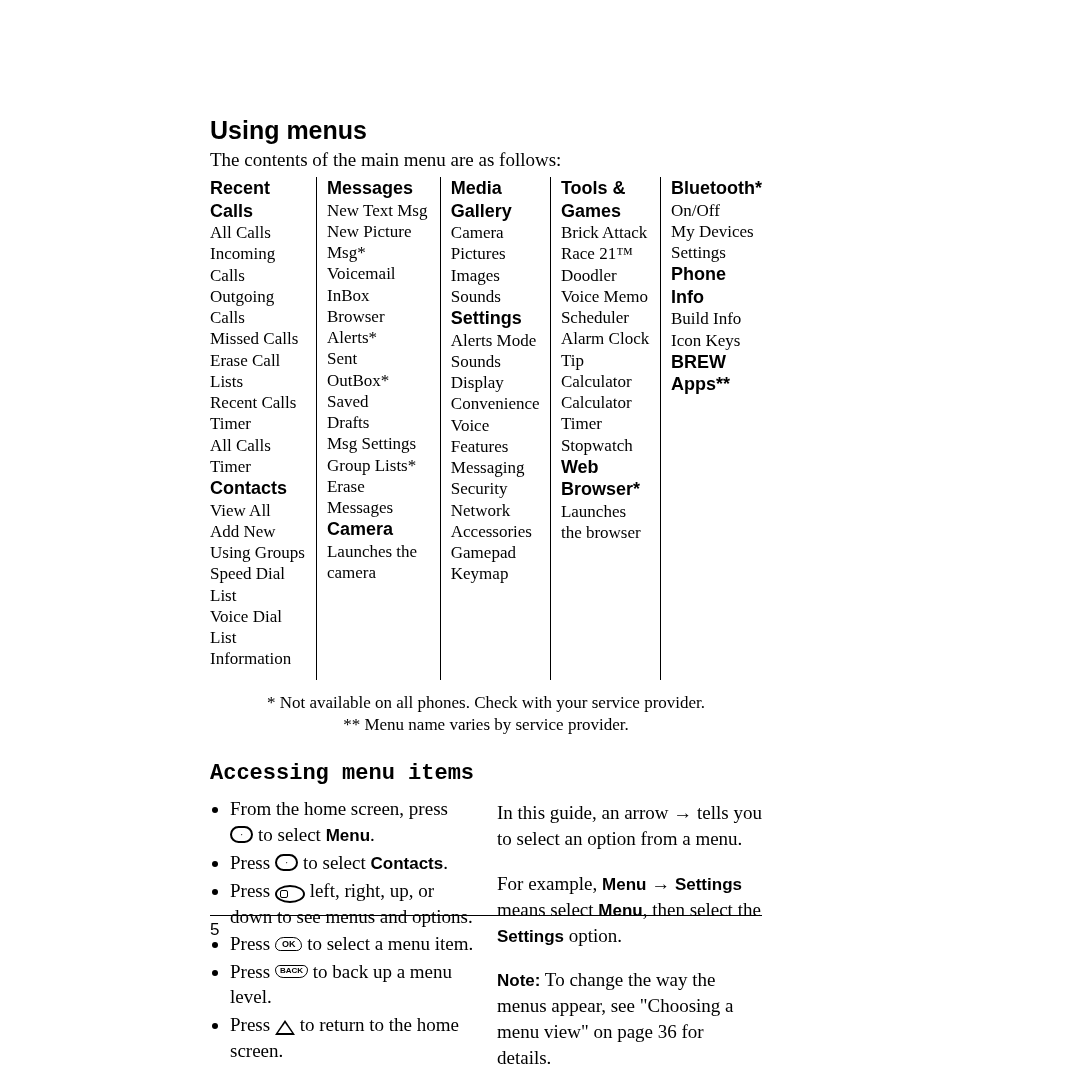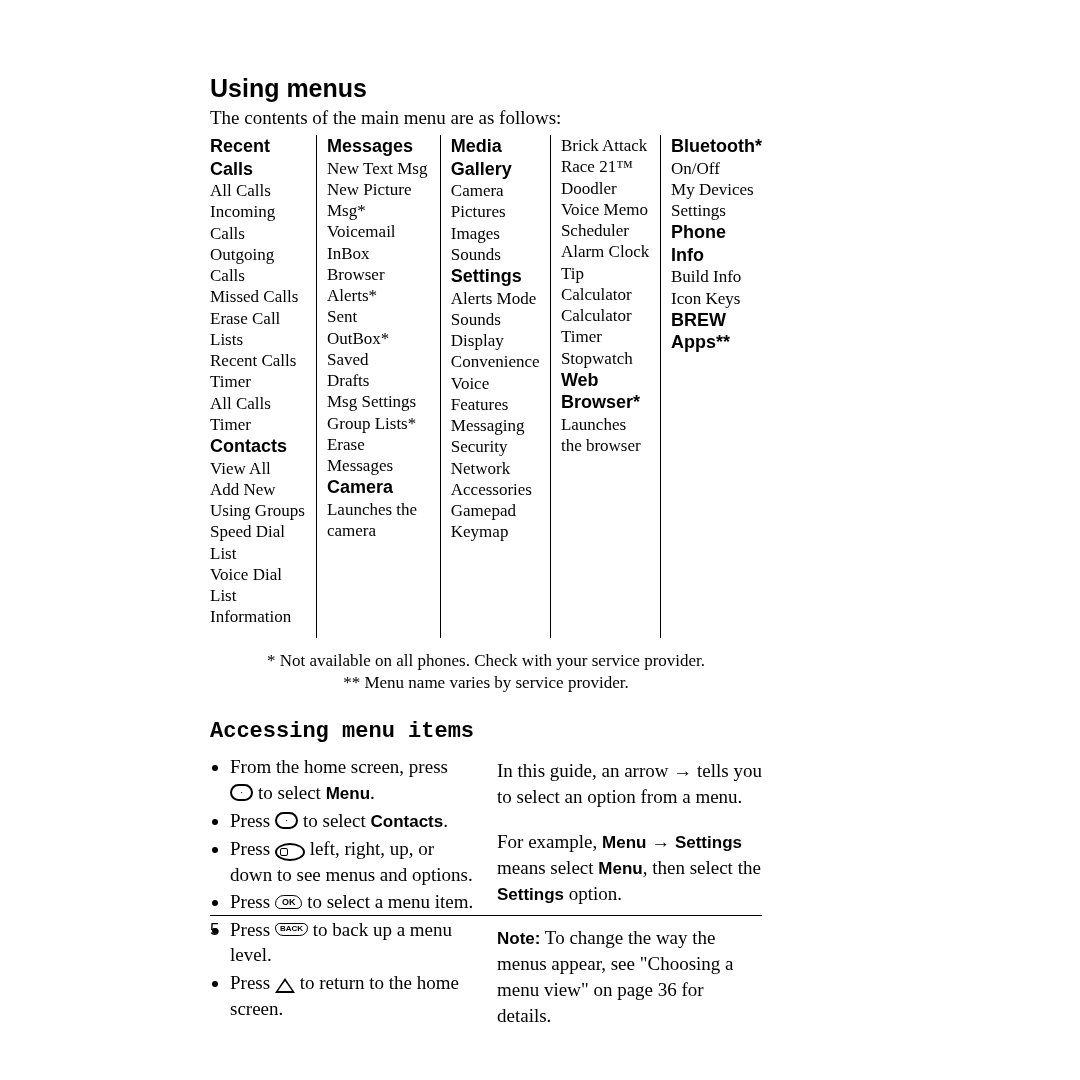--- a/index.html
+++ b/index.html
@@ -1,16 +1,16 @@
 <!DOCTYPE html>
 <html><head>
 <meta charset="utf-8">
 <style>
   html,body{margin:0;padding:0;background:#fff;color:#000;font-family:"Times New Roman",Times,serif}
-  .page{width:932px;height:1080px;box-sizing:border-box;padding:74px 170px 0 210px;position:relative}
+  .page{width:932px;height:1080px;box-sizing:border-box;padding:116px 170px 0 210px;position:relative}
   h1{font-family:Arial,Helvetica,sans-serif;font-weight:bold;font-size:25px;margin:0 0 4px}
   h2{font-family:Liberation Mono, monospace;font-weight:bold;font-size:22px;margin:24px 0 6px}
   .intro{font-size:19px;margin:0 0 6px}
   .cols{display:flex;gap:0;font-size:17px;line-height:1.25}
   .col{border-right:1px solid #000;padding:0 10px 10px 10px}
   .col:first-child{padding-left:0}
   .col:last-child{border-right:0;padding-right:0}
   .hdr{font-family:Arial,Helvetica,sans-serif;font-weight:bold;font-size:18px;display:block}
   .aside{font-size:17px;text-align:center;margin-top:12px;line-height:1.35}
   .two{display:flex;gap:22px;font-size:19px;line-height:1.35}
@@ -87,20 +87,21 @@
       <span>Convenience</span><br>
       <span>Voice Features</span><br>
       <span>Messaging</span><br>
       <span>Security</span><br>
       <span>Network</span><br>
       <span>Accessories</span><br>
       <span>Gamepad Keymap</span>
     </div>
 
     <div class="col" style="width:130px">
+      <span class="hdr">Tools &amp; Games</span>
       <span>Brick Attack</span><br>
       <span>Race 21™</span><br>
       <span>Doodler</span><br>
       <span>Voice Memo</span><br>
       <span>Scheduler</span><br>
       <span>Alarm Clock</span><br>
       <span>Tip Calculator</span><br>
       <span>Calculator</span><br>
       <span>Timer</span><br>
       <span>Stopwatch</span><br>

